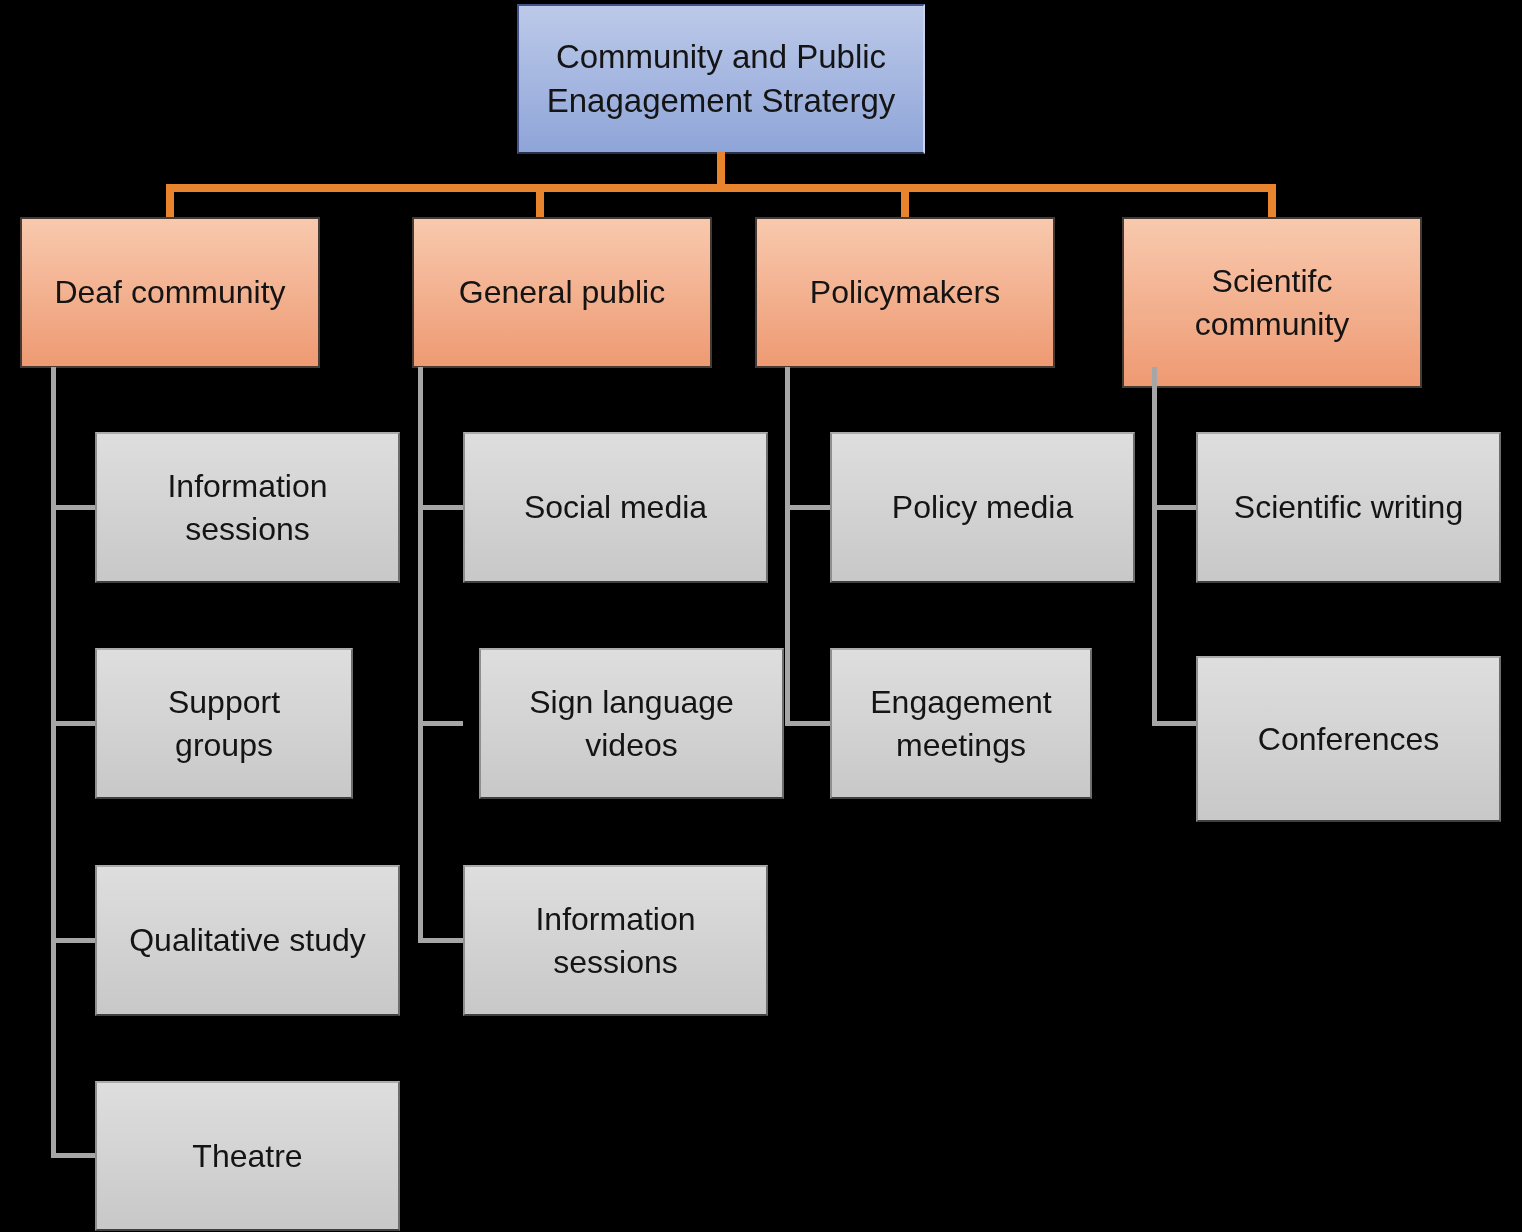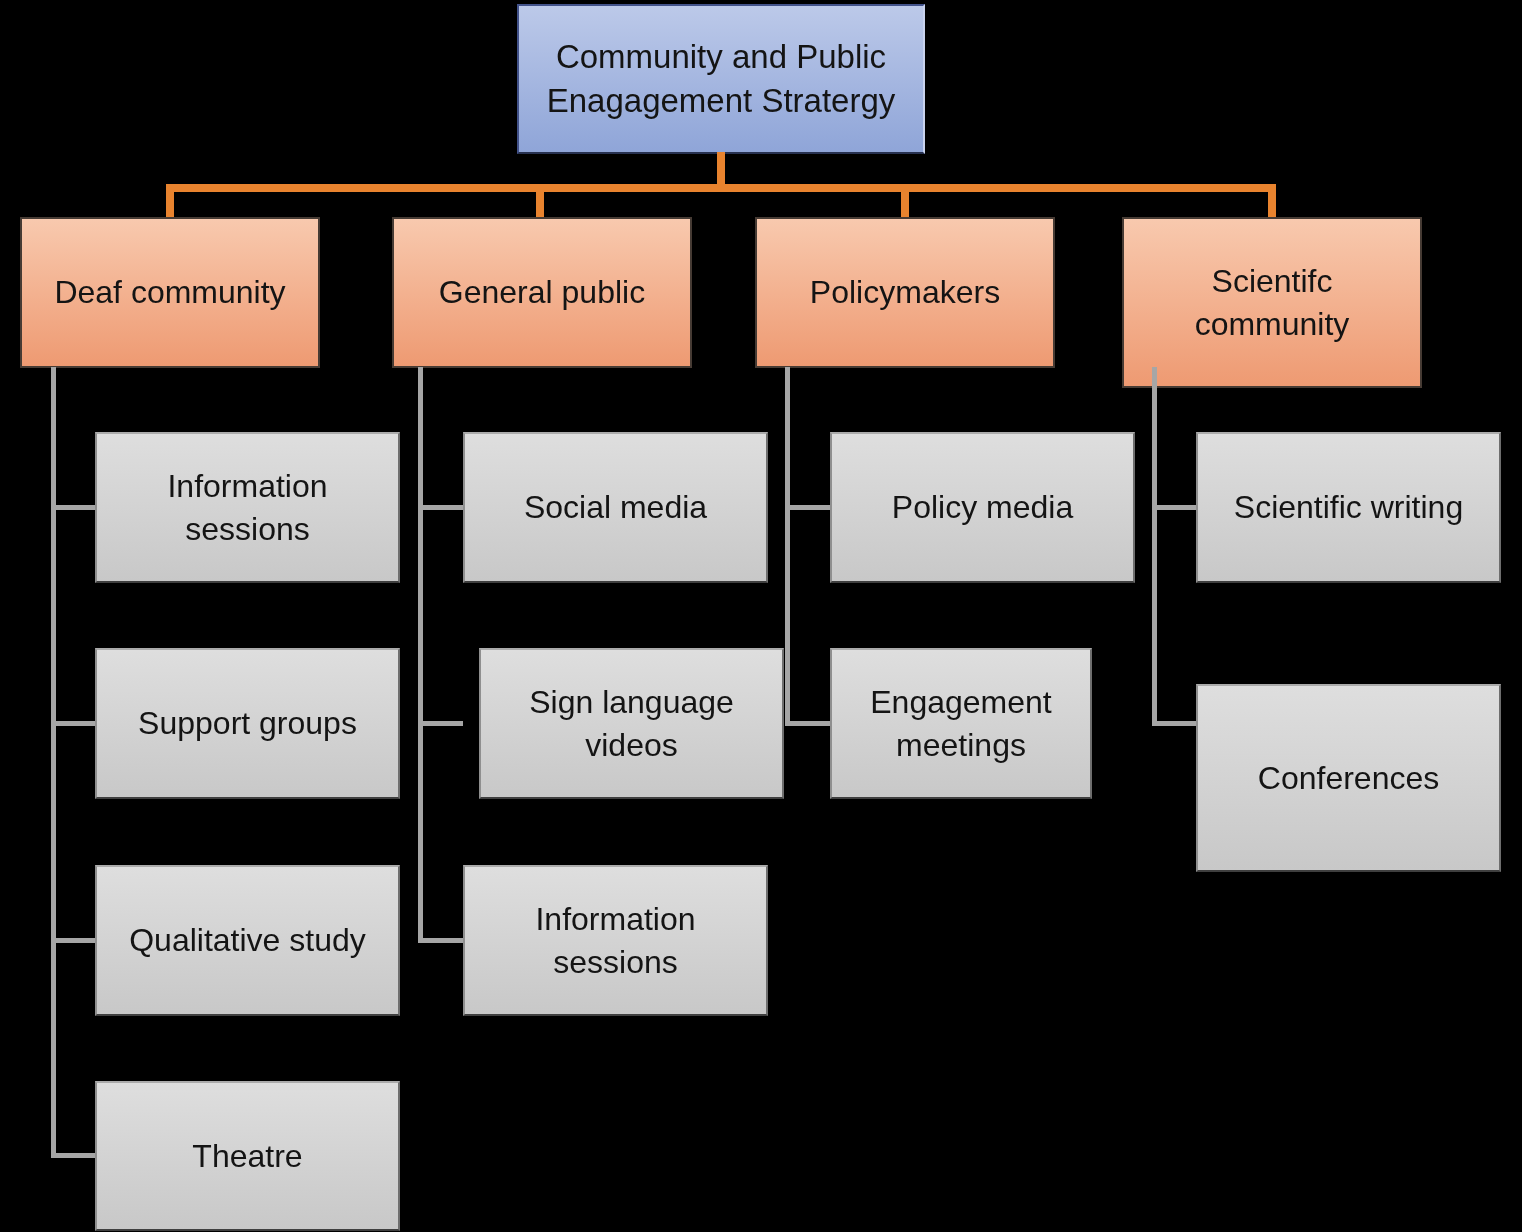--- a/index.html
+++ b/index.html
@@ -57,40 +57,40 @@
   <div class="conn orange" style="left:717px;top:152px;width:8px;height:36px;"></div>
   <div class="conn orange" style="left:166px;top:184px;width:1110px;height:8px;"></div>
   <div class="conn orange" style="left:166px;top:184px;width:8px;height:33px;"></div>
   <div class="conn orange" style="left:536px;top:184px;width:8px;height:33px;"></div>
   <div class="conn orange" style="left:901px;top:184px;width:8px;height:33px;"></div>
   <div class="conn orange" style="left:1268px;top:184px;width:8px;height:33px;"></div>
 
   <div class="box branch" style="left:20px;top:217px;width:300px;height:151px;">
     <span>Deaf community</span>
   </div>
-  <div class="box branch" style="left:392px;top:217px;width:300px;height:151px;">
+  <div class="box branch" style="left:412px;top:217px;width:300px;height:151px;">
     <span>General public</span>
   </div>
   <div class="box branch" style="left:755px;top:217px;width:300px;height:151px;">
     <span>Policymakers</span>
   </div>
   <div class="box branch" style="left:1122px;top:217px;width:300px;height:171px;">
     <span>Scientifc community</span>
   </div>
 
   <div class="conn gray" style="left:51px;top:367px;width:5px;height:791px;"></div>
   <div class="conn gray" style="left:52px;top:505px;width:43px;height:5px;"></div>
   <div class="conn gray" style="left:52px;top:721px;width:43px;height:5px;"></div>
   <div class="conn gray" style="left:52px;top:938px;width:43px;height:5px;"></div>
   <div class="conn gray" style="left:52px;top:1153px;width:43px;height:5px;"></div>
 
   <div class="box child" style="left:95px;top:432px;width:305px;height:151px;">
     <span>Information sessions</span>
   </div>
-  <div class="box child" style="left:95px;top:648px;width:305px;height:151px;">
+  <div class="box child" style="left:95px;top:648px;width:258px;height:151px;">
     <span>Support groups</span>
   </div>
   <div class="box child" style="left:95px;top:865px;width:305px;height:151px;">
     <span>Qualitative study</span>
   </div>
   <div class="box child" style="left:95px;top:1081px;width:305px;height:150px;">
     <span>Theatre</span>
   </div>
 
   <div class="conn gray" style="left:418px;top:367px;width:5px;height:576px;"></div>
@@ -119,17 +119,17 @@
     <span>Engagement meetings</span>
   </div>
 
   <div class="conn gray" style="left:1152px;top:367px;width:5px;height:359px;"></div>
   <div class="conn gray" style="left:1153px;top:505px;width:44px;height:5px;"></div>
   <div class="conn gray" style="left:1153px;top:721px;width:44px;height:5px;"></div>
 
   <div class="box child" style="left:1196px;top:432px;width:305px;height:151px;">
     <span>Scientific writing</span>
   </div>
-  <div class="box child" style="left:1196px;top:684px;width:305px;height:188px;">
+  <div class="box child" style="left:1196px;top:656px;width:305px;height:166px;">
     <span>Conferences</span>
   </div>
 
 </div>
 
 </body></html>

